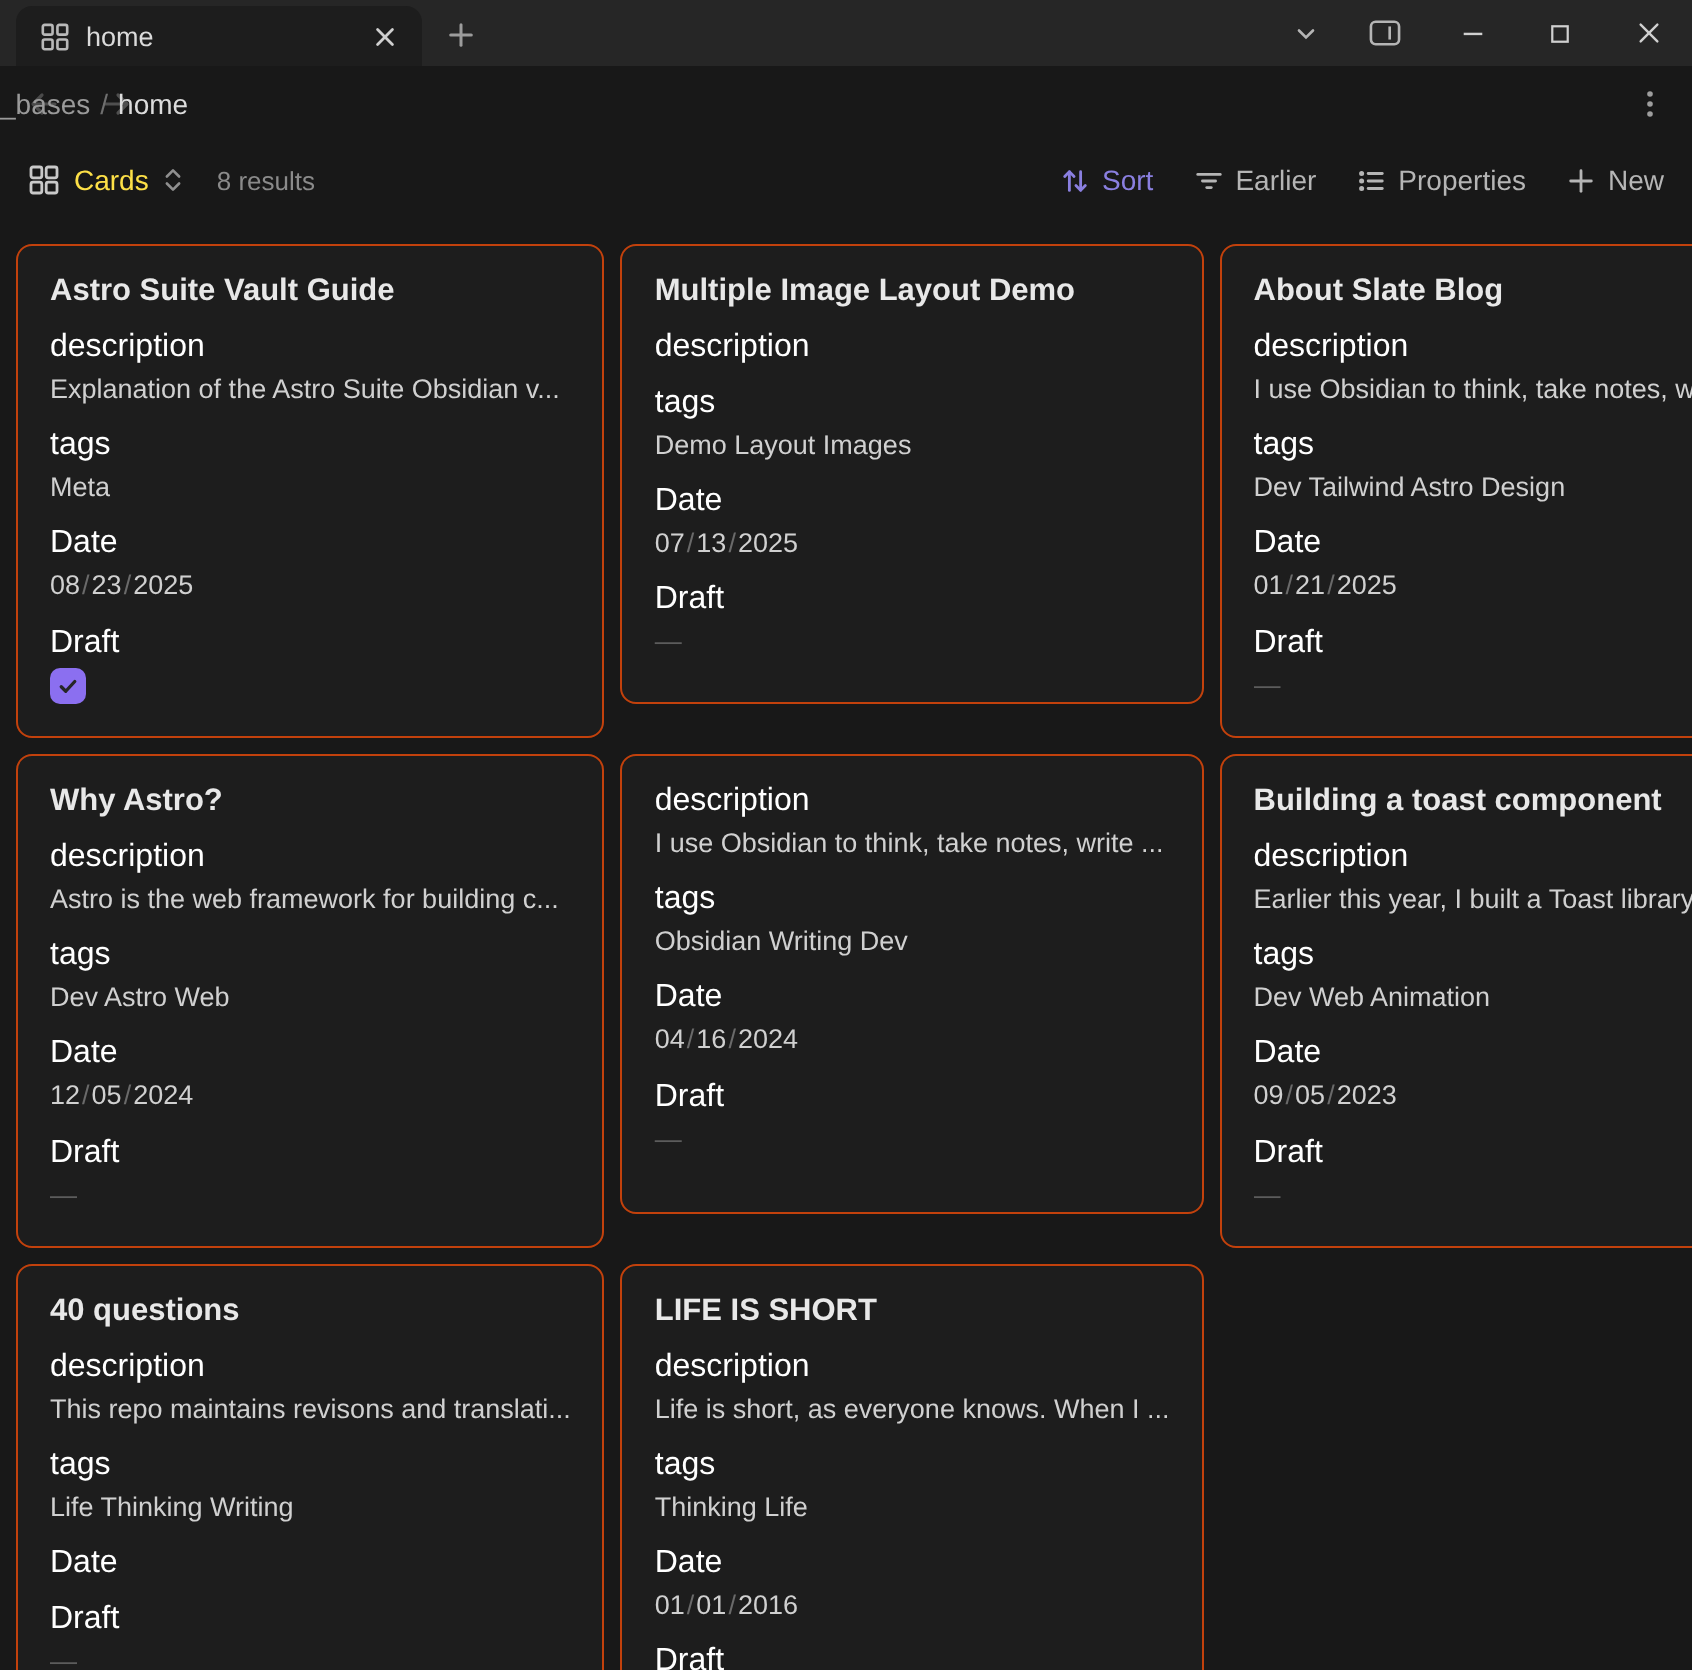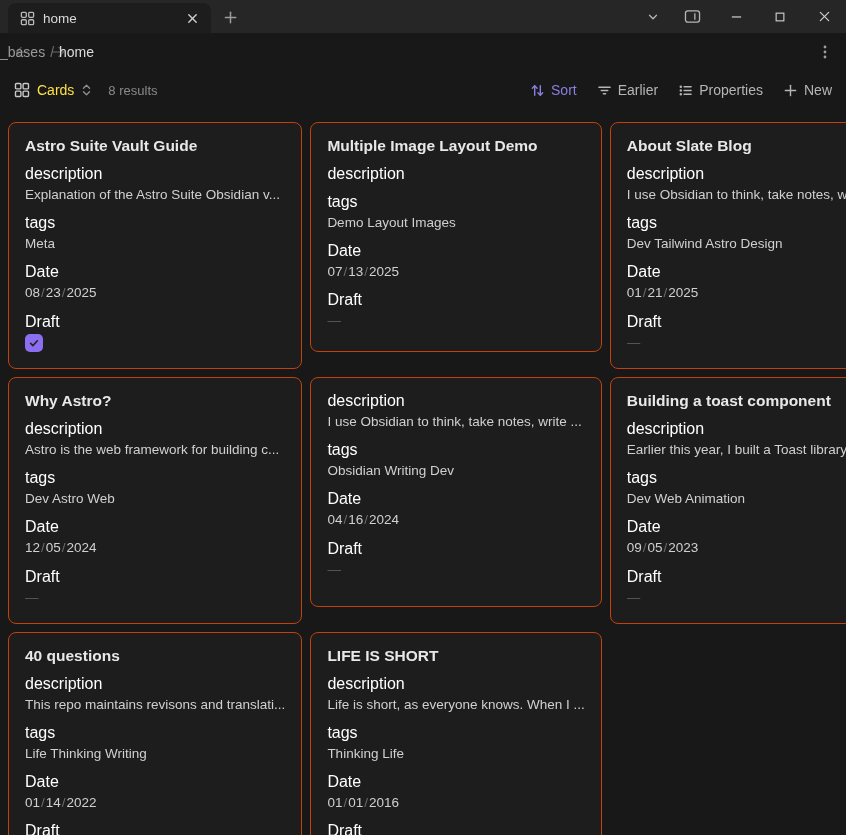--- a/index.html
+++ b/index.html
@@ -333,21 +333,20 @@
     <div class="field">
         <div class="flabel">description</div>
       <div class="fvalue desc">This repo maintains revisons and translati...</div>
       </div>
     <div class="field">
         <div class="flabel">tags</div>
       <div class="fvalue">Life Thinking Writing</div>
       </div>
     <div class="field">
         <div class="flabel">Date</div>
-      <div class="fvalue date"><span>01</span><span class="sep">/</span><span>14</span><span class="sep">/</span><span>2022</span></div>
       </div>
     <div class="field">
         <div class="flabel">Draft</div>
       <div class="fvalue empty">—</div>
       </div>
   </article>
 
   <article class="card">
     <h3 class="card-title">LIFE IS SHORT</h3>
     <div class="field">

